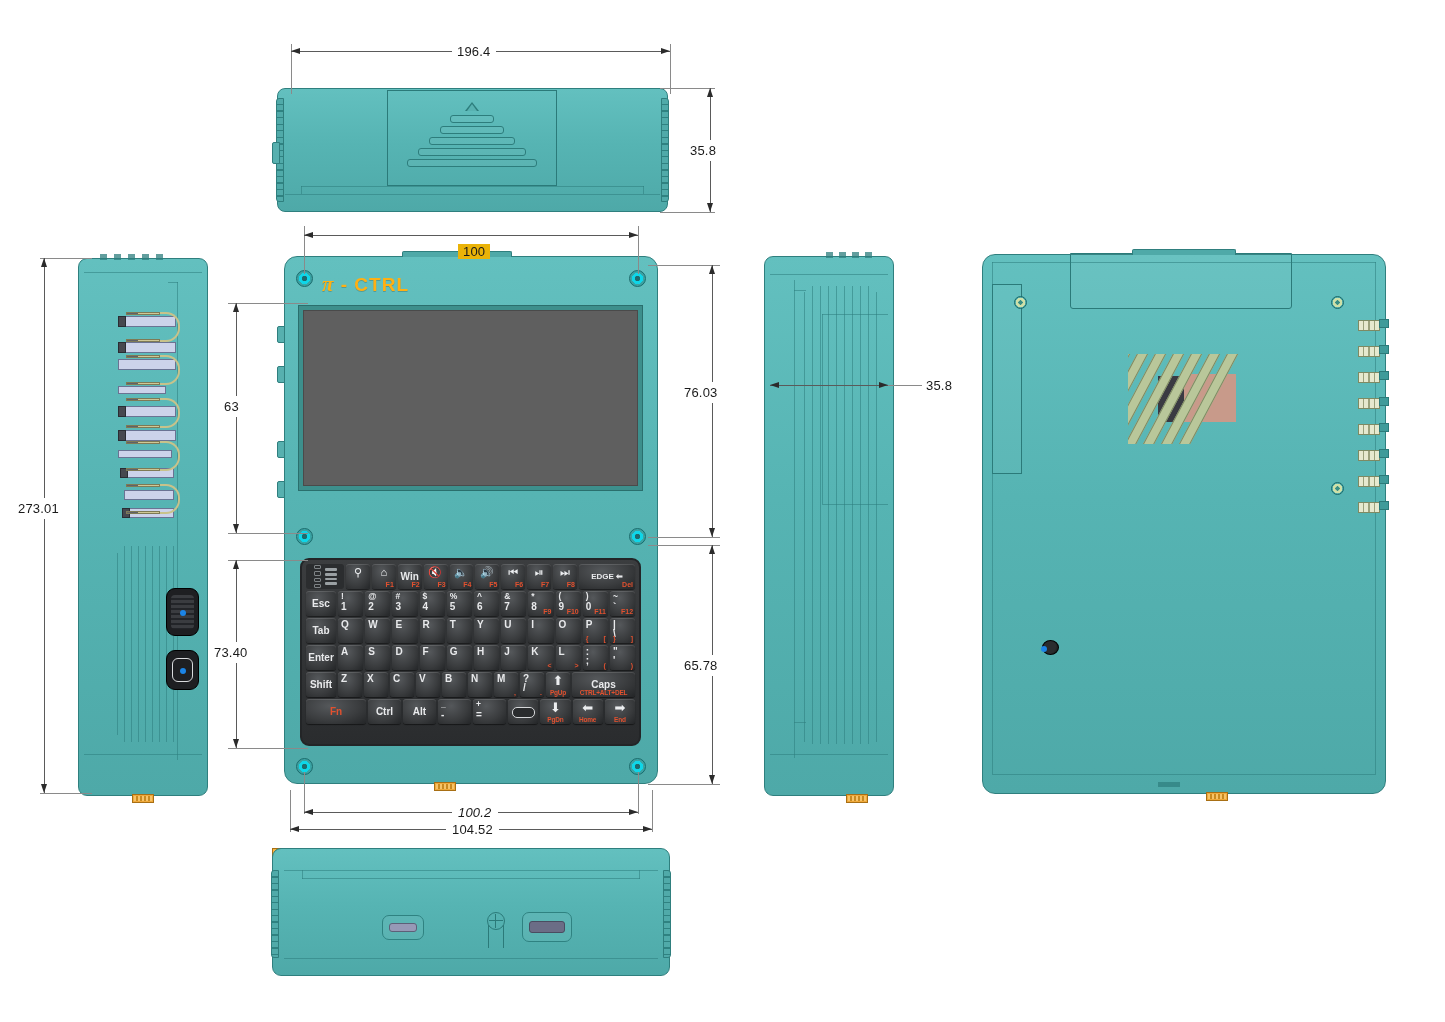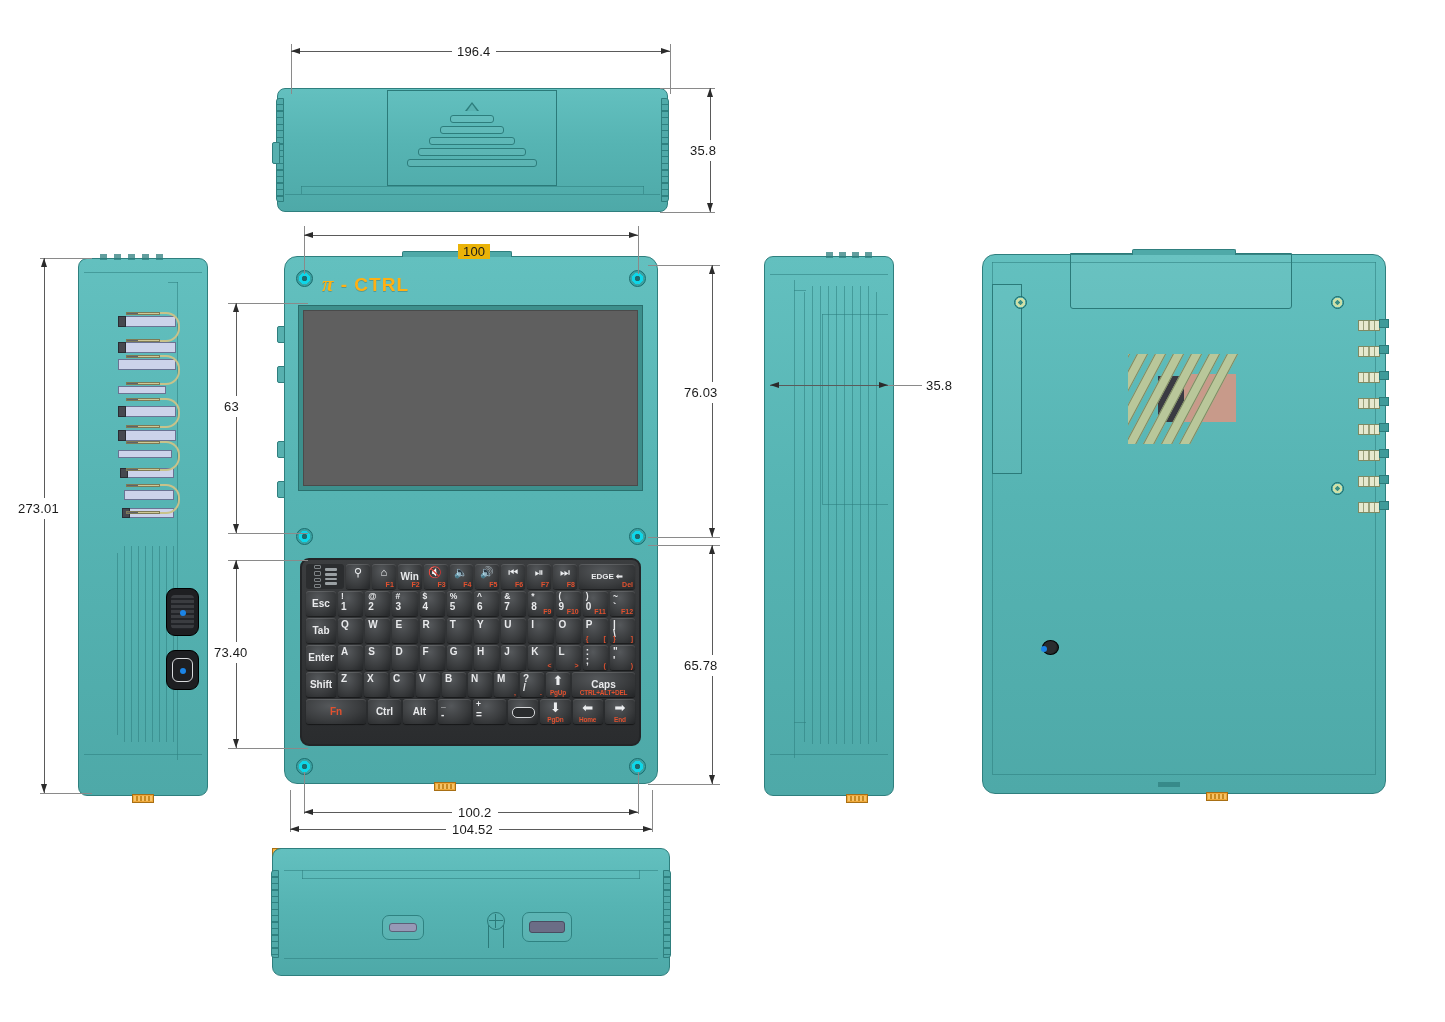--- a/index.html
+++ b/index.html
@@ -534,21 +534,21 @@
   <div class="vline" style="left:236px;top:560px;height:188px;"></div>
   <div class="ar ar-u" style="left:232.5px;top:560px;"></div>
   <div class="ar ar-d" style="left:232.5px;top:739px;"></div>
   <div class="dimtxt" style="left:214px;top:642px;background:#fff;padding:3px 0;">73.40</div>
 
   <div class="yline" style="left:304px;top:772px;height:42px;"></div>
   <div class="yline" style="left:638px;top:772px;height:42px;"></div>
   <div class="hline" style="left:304px;top:812px;width:334px;"></div>
   <div class="ar ar-l" style="left:304px;top:808.5px;"></div>
   <div class="ar ar-r" style="left:629px;top:808.5px;"></div>
-  <div class="dimtxt" style="left:452px;top:805px;background:#fff;padding:0 6px;">100.2</div>
+  <div class="dimtxt" style="left:452px;top:805px;background:#fff;padding:0 6px;font-style:italic;">100.2</div>
 
   <div class="yline" style="left:290px;top:790px;height:42px;"></div>
   <div class="yline" style="left:652px;top:790px;height:42px;"></div>
   <div class="hline" style="left:290px;top:829px;width:362px;"></div>
   <div class="ar ar-l" style="left:290px;top:825.5px;"></div>
   <div class="ar ar-r" style="left:643px;top:825.5px;"></div>
   <div class="dimtxt" style="left:446px;top:822px;background:#fff;padding:0 6px;">104.52</div>
 
   <div class="view" id="left-view">
     <div class="shell shell-soft lshell"></div>

